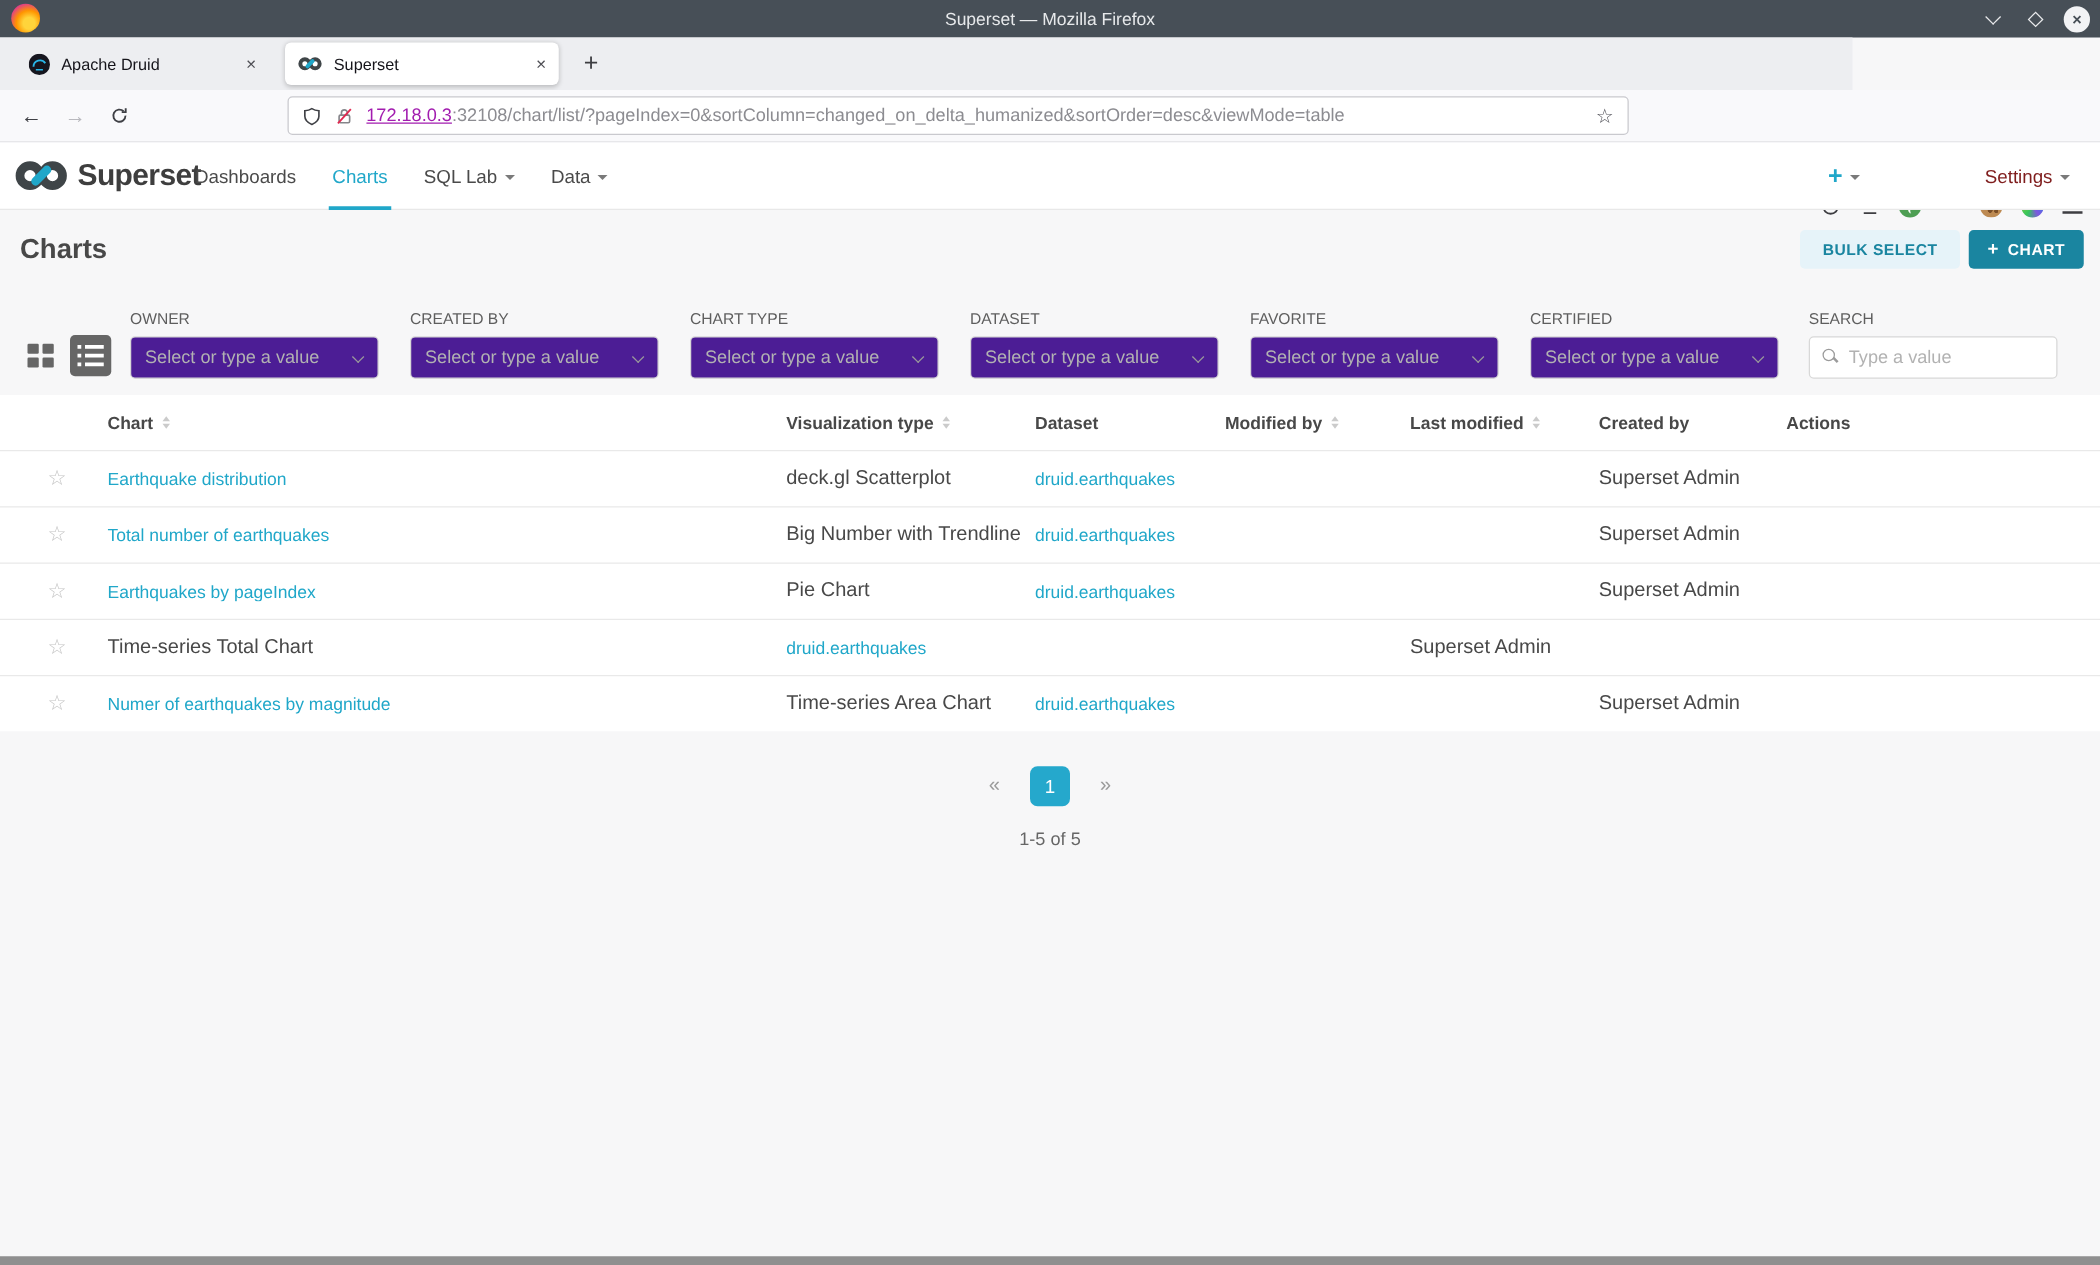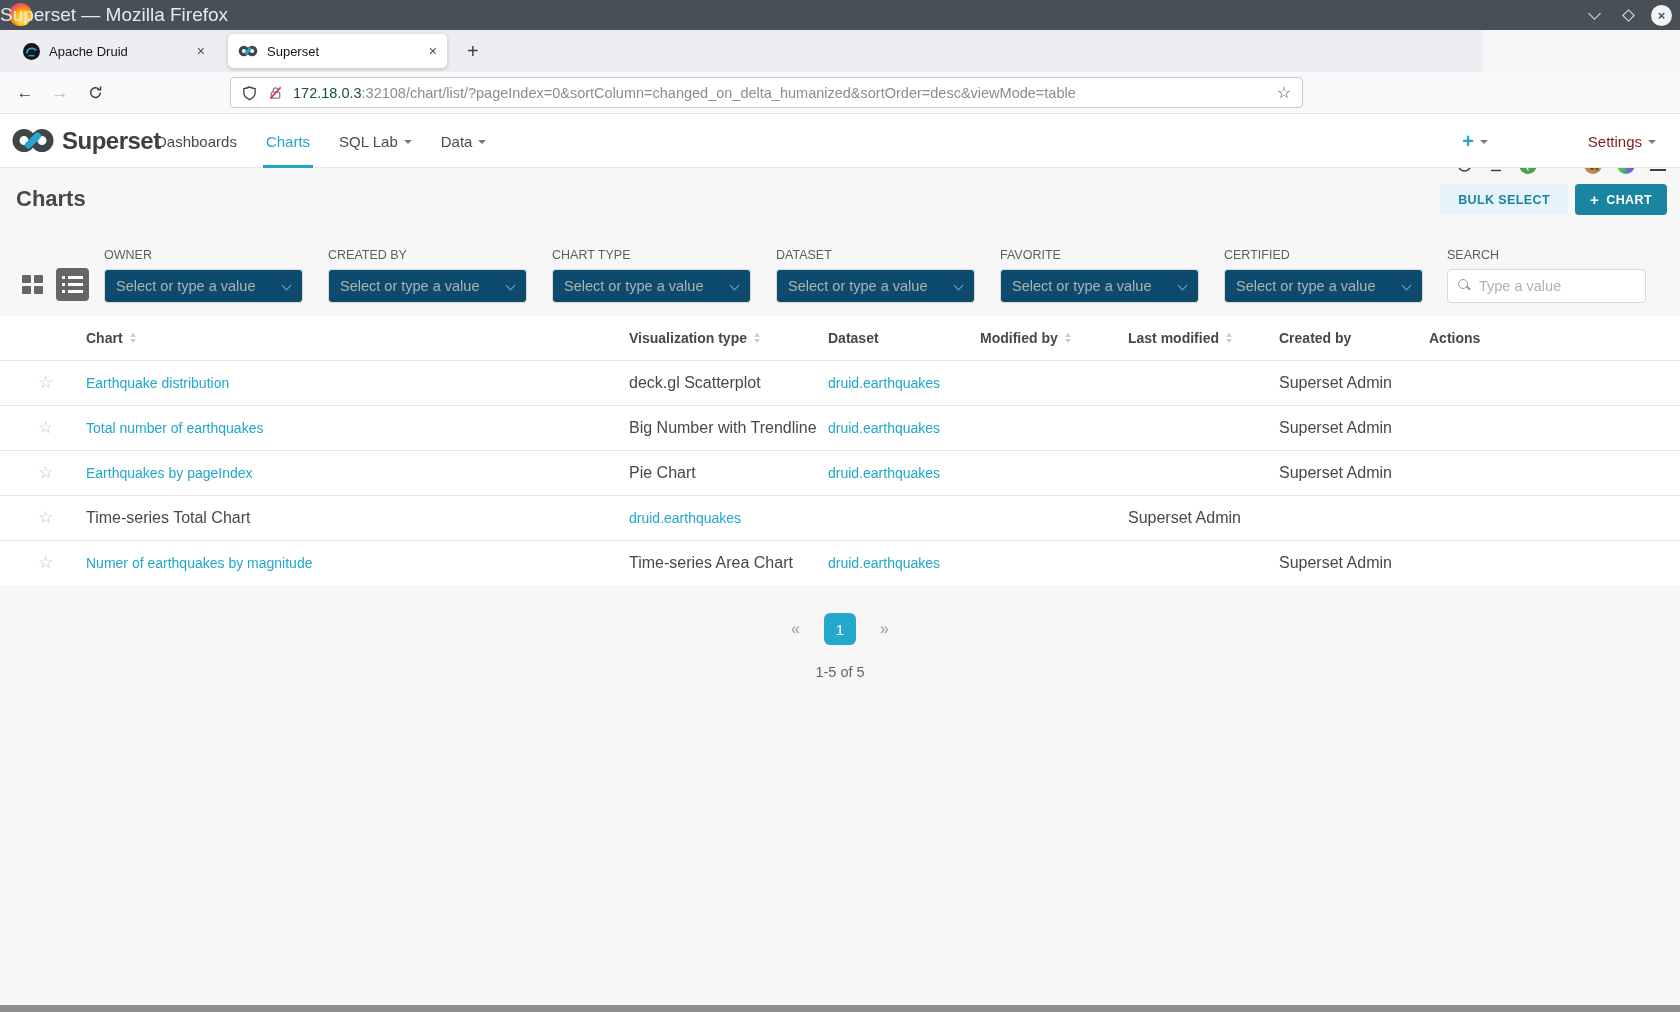--- a/index.html
+++ b/index.html
@@ -7,21 +7,21 @@
   body {
     width:1680px; height:1012px; position:relative; overflow:hidden;
     font-family:"Liberation Sans", sans-serif; background:#F7F7F8;
   }
 
   
   .titlebar { position:absolute; left:0; top:0; width:1680px; height:30px; background:#474F57; }
   .fx-logo { position:absolute; left:9px; top:3px; width:23px; height:23px; border-radius:50%;
     background:radial-gradient(circle at 62% 68%, #ffd43b 0 22%, #ff9500 48%, #e3447e 74%, #722291 100%); }
   .win-title { position:absolute; left:0; right:0; top:0; height:40px; line-height:30px;
-    text-align:left; color:#E7E9EB; font-size:19px; }
+    text-align:center; color:#E7E9EB; font-size:14px; }
   .win-controls { position:absolute; right:8px; top:0; height:30px; display:flex; align-items:center; gap:12px; }
   .wc { width:22px; height:22px; display:flex; align-items:center; justify-content:center; }
   .wc-chevron { width:9px; height:9px; border-right:1.7px solid #E9EAEC; border-bottom:1.7px solid #E9EAEC;
     transform:rotate(45deg); margin-top:-4px; }
   .wc-diamond { width:9px; height:9px; border:1.7px solid #E9EAEC; transform:rotate(45deg); }
   .wc-close { width:21px; height:21px; border-radius:50%; background:#F2F3F5; color:#474F57;
     font-size:13px; font-weight:bold; display:flex; align-items:center; justify-content:center; }
 
   
   .tabbar { position:absolute; top:30px; left:0; width:1482px; height:42px; background:#EDEEF1;
@@ -35,21 +35,21 @@
 
   
   .urlbar { position:absolute; top:72px; left:0; width:1680px; height:42px; background:#F9F9FB;
     border-bottom:1px solid #E1E1E5; }
   .nav-glyph { position:absolute; top:0; height:41px; display:flex; align-items:center; justify-content:center;
     width:30px; font-size:17px; color:#3F4045; }
   .nav-glyph.disabled { color:#B9B9BE; }
   .url-field { position:absolute; left:230px; top:5px; width:1073px; height:31px; background:#fff;
     border:1px solid #C9C9CE; border-radius:4px; display:flex; align-items:center; padding:0 11px; }
   .url-text { margin-left:10px; font-size:14.5px; white-space:nowrap; overflow:hidden; }
-  .url-host { color:#14532d; }
+  .url-host { color:#a21caf;text-decoration:underline; }
   .url-rest { color:#8C8C91; }
   .bookmark-star { margin-left:auto; color:#55555C; font-size:16px; }
   .toolbar-icons { position:absolute; right:14px; top:72px; height:41px; display:flex; align-items:center; gap:15px; }
   .ico-green { width:18px; height:18px; border-radius:50%; background:#4D9E53; position:relative; }
   .ico-green::after { content:''; position:absolute; left:7px; top:3px; width:4px; height:12px;
     border-radius:50%; border-left:2px solid #fff; }
   .ico-ublock { position:relative; width:17px; height:19px; }
   .ico-ublock .shield { width:17px; height:19px; background:#7D1D24;
     clip-path:polygon(50% 0, 100% 12%, 100% 55%, 50% 100%, 0 55%, 0 12%); }
   .ico-ublock .badge { position:absolute; top:-5px; right:-7px; background:#63635F; color:#fff;
@@ -95,21 +95,21 @@
   .view-toggles { position:absolute; left:22px; top:267px; height:34px; display:flex; align-items:center; gap:13px; }
   .grid-ico { display:grid; grid-template-columns:9px 9px; gap:3px; }
   .grid-ico i { display:block; height:8px; background:#666; border-radius:1px; }
   .list-ico { width:33px; height:33px; background:#666; border-radius:4px; display:flex; flex-direction:column;
     justify-content:center; gap:4px; padding-left:6px; }
   .list-ico .row { display:flex; align-items:center; gap:3px; }
   .list-ico .dot { width:3px; height:3px; background:#fff; }
   .list-ico .bar { width:15px; height:3px; background:#fff; }
   .fgroup { position:absolute; top:248px; width:199px; }
   .flabel { font-size:12.5px; color:#5E5E5E; margin-bottom:7px; }
-  .fselect { height:34px; border:1px solid #D8D8D8; border-radius:4px; background:#0c4a6e;
+  .fselect { height:34px; border:1px solid #D8D8D8; border-radius:4px; background:#4c1d95;
     display:flex; align-items:center; padding:0 11px; position:relative; }
   .fplaceholder { color:#B2B2B2; font-size:14.5px; white-space:nowrap; overflow:hidden; flex:1; }
   .sel-chev { position:absolute; right:12px; top:12px; width:7px; height:7px;
     border-right:1.5px solid #9B9B9B; border-bottom:1.5px solid #9B9B9B; transform:rotate(45deg); }
   .fsearch-wrap { position:relative; }
   .fsearch { width:199px; height:34px; border:1px solid #D8D8D8; border-radius:4px; background:#fff;
     padding:0 10px 0 31px; font-size:14.5px; color:#484848; font-family:"Liberation Sans",sans-serif; outline:none; }
   .fsearch::placeholder { color:#B2B2B2; }
   .mag { position:absolute; left:11px; top:10px; width:10px; height:10px; border:1.6px solid #9B9B9B; border-radius:50%; }
   .mag::after { content:''; position:absolute; width:5px; height:1.6px; background:#9B9B9B;

